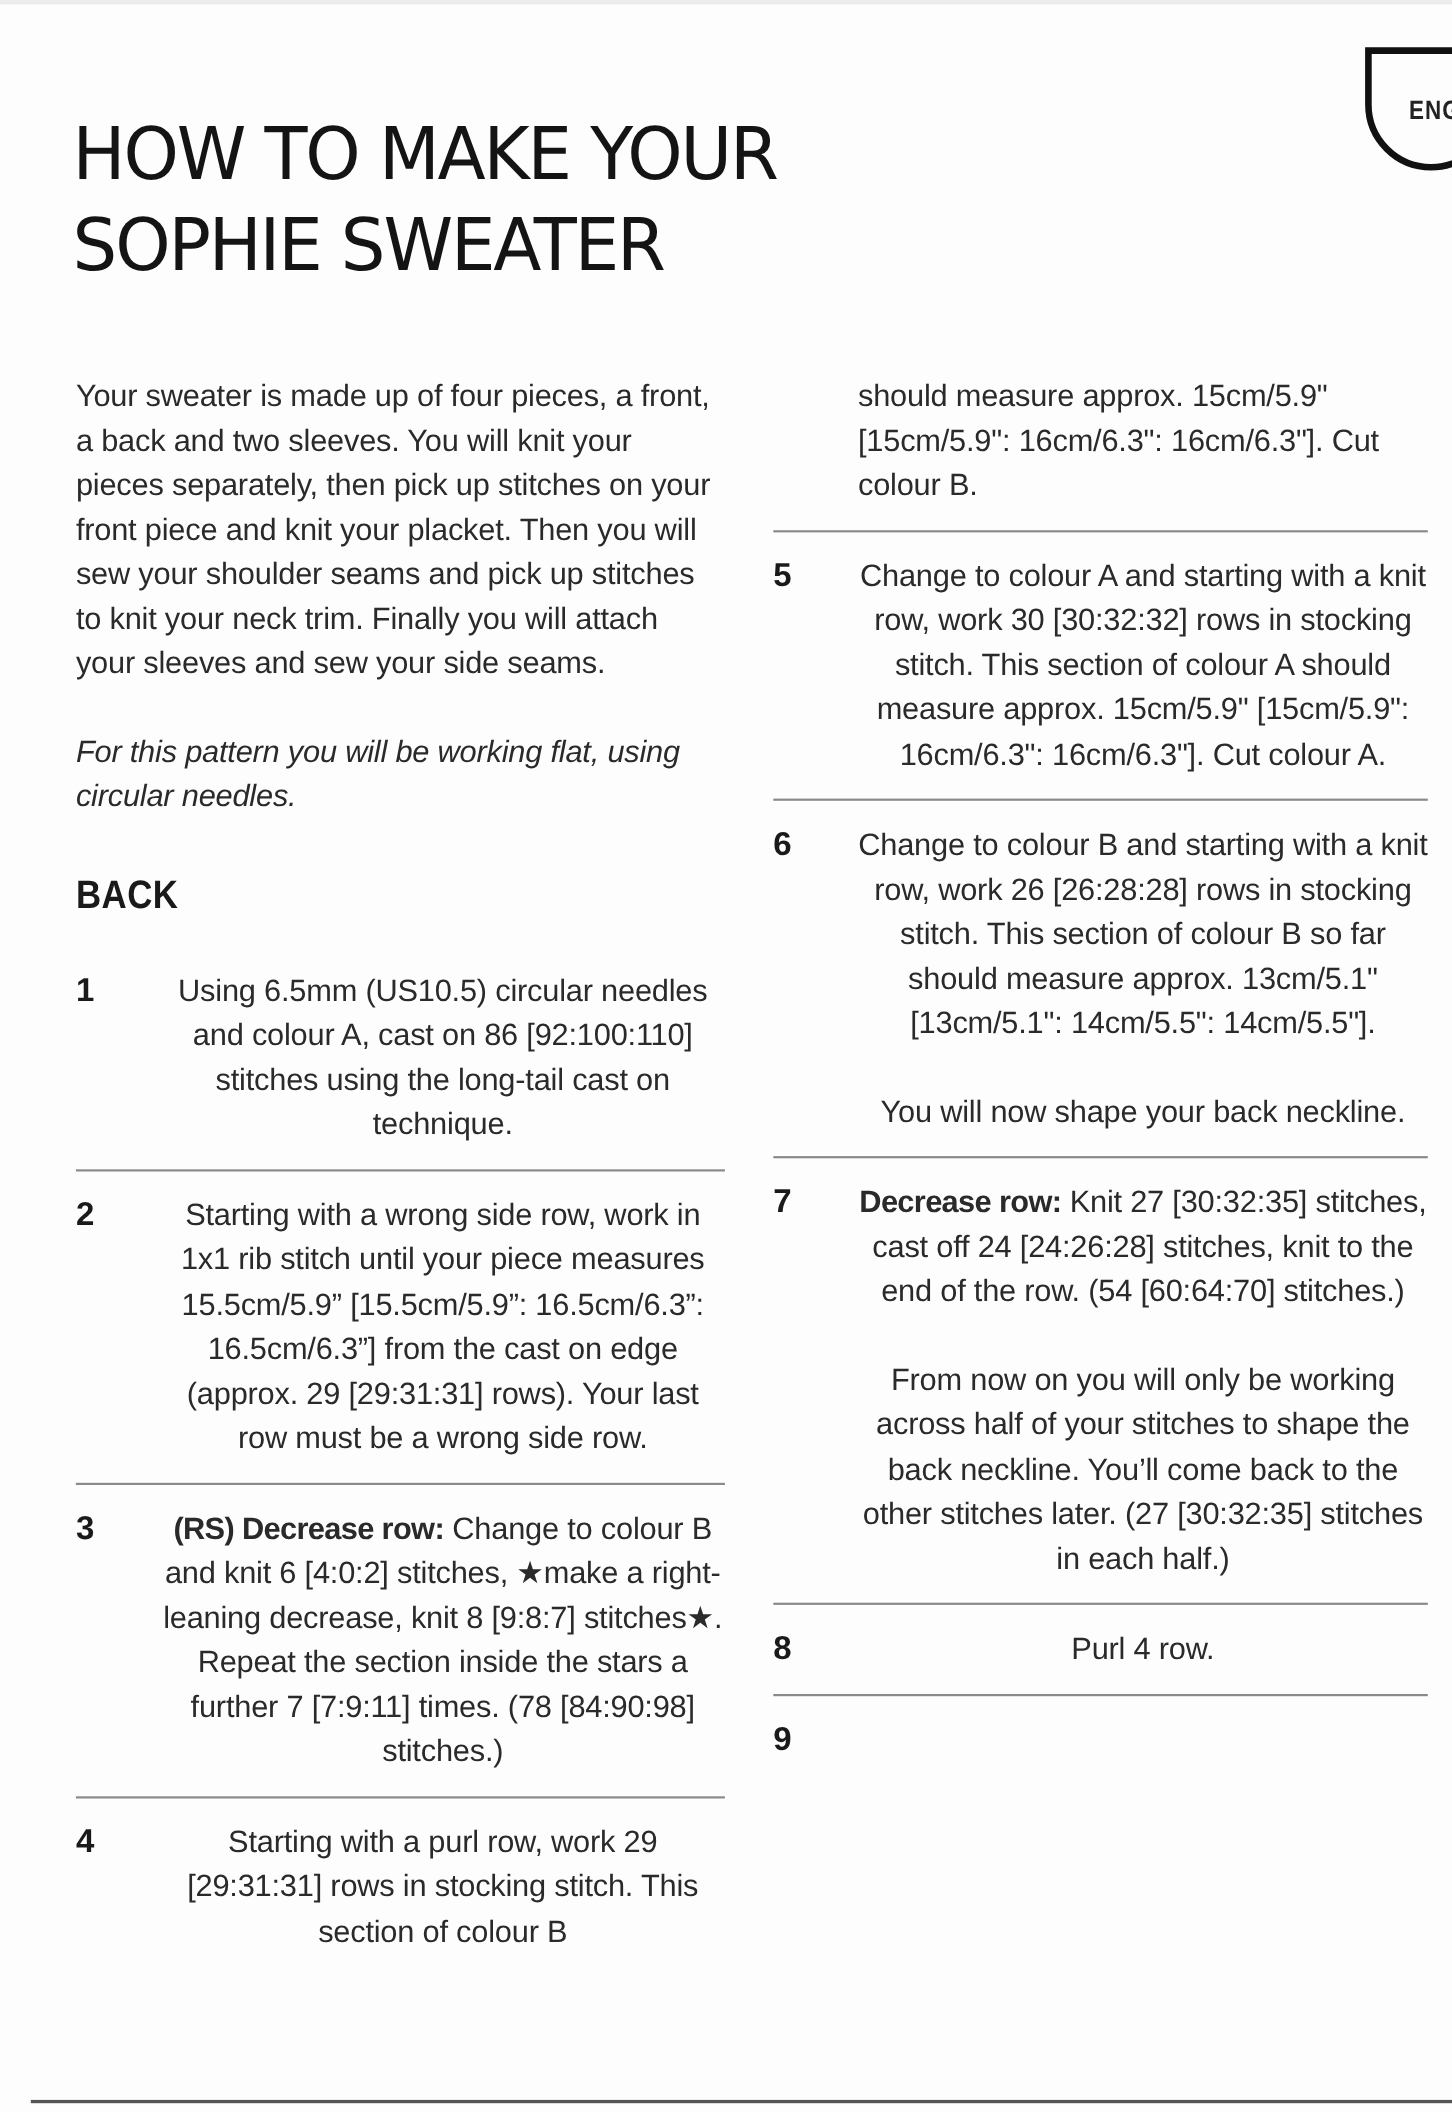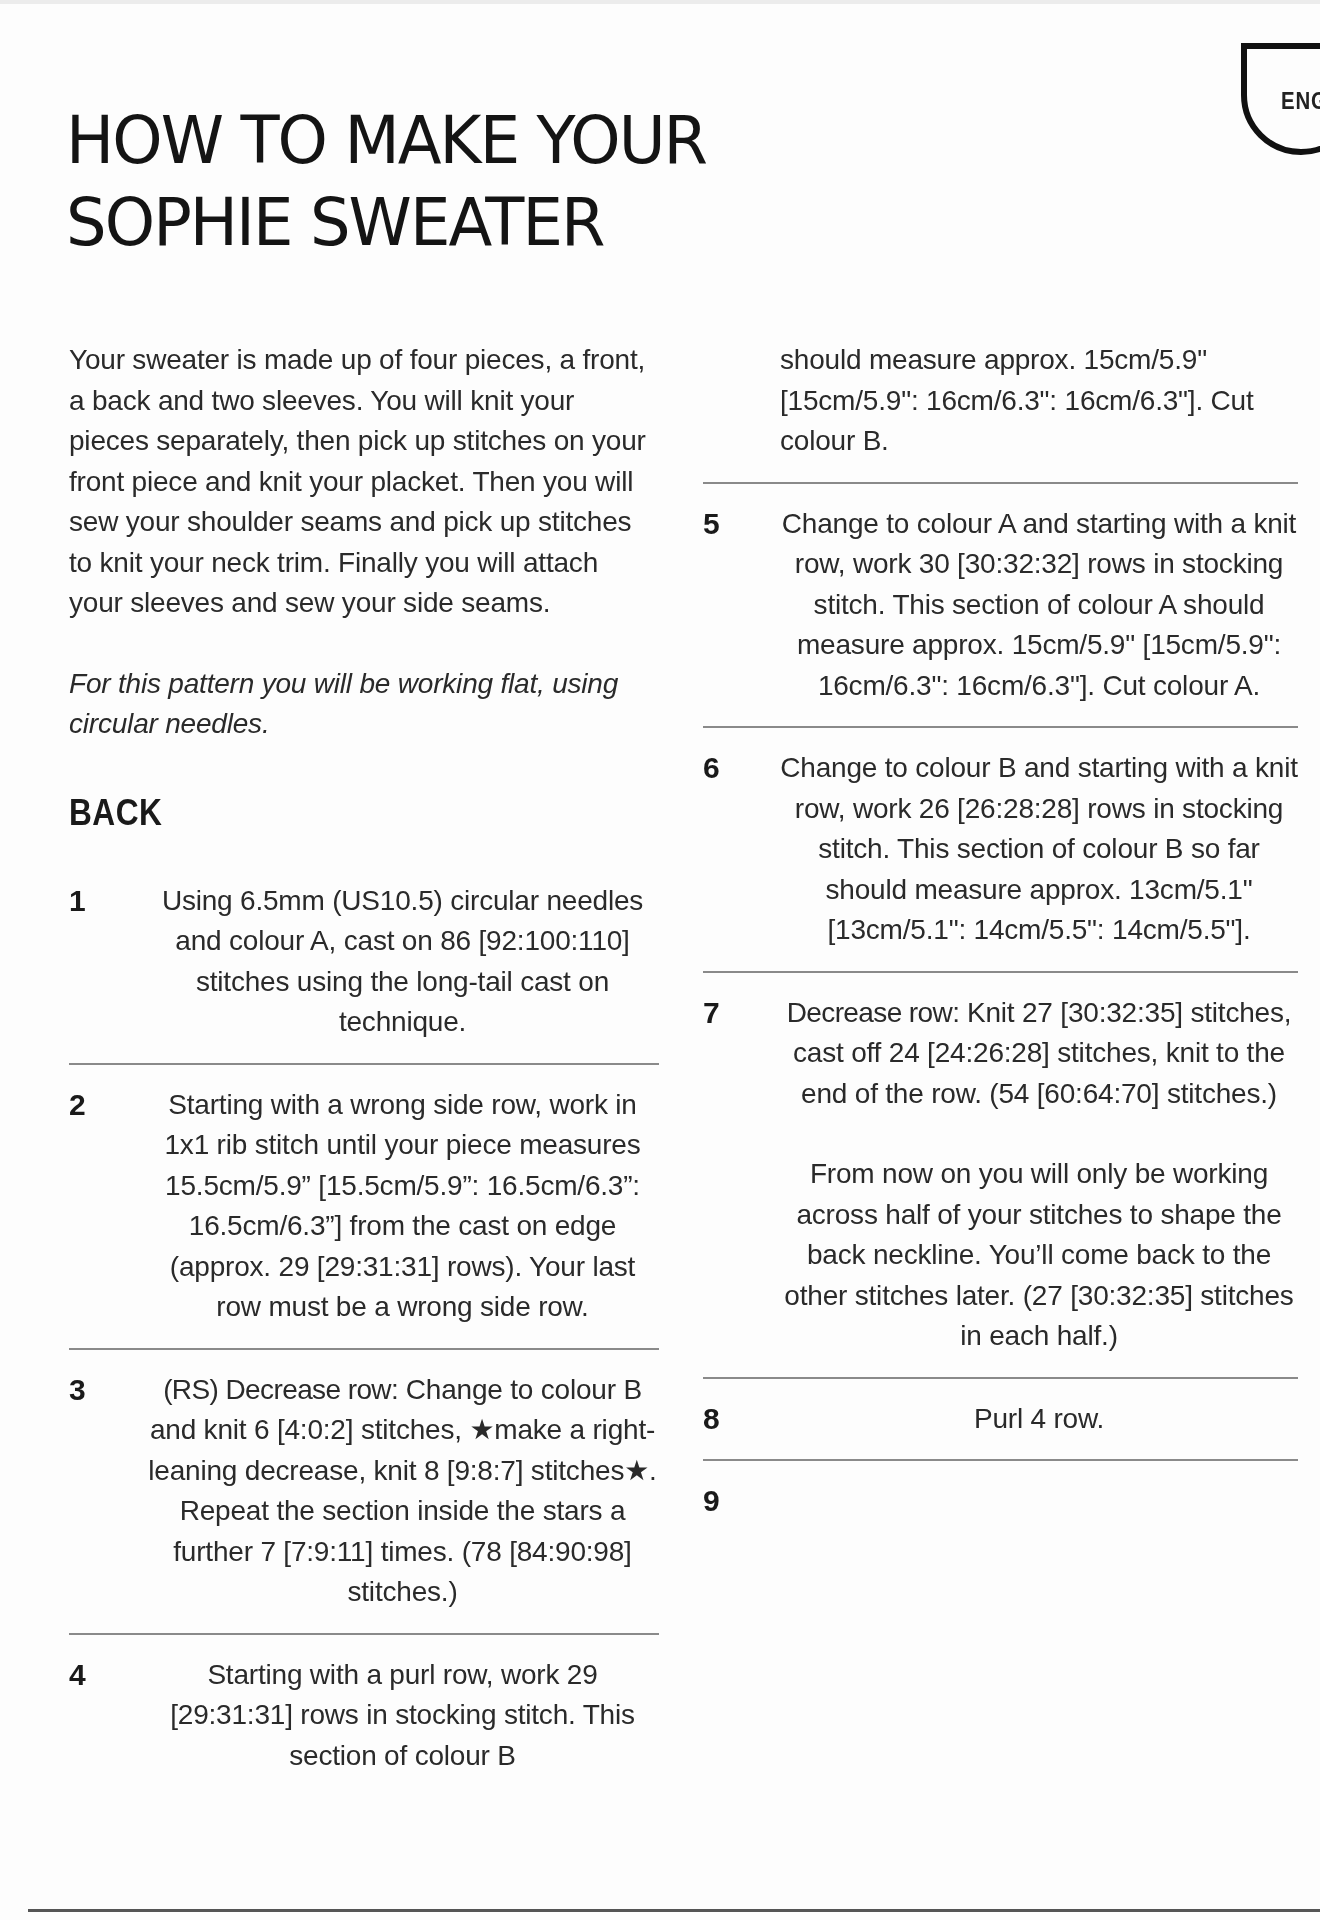--- a/index.html
+++ b/index.html
@@ -107,21 +107,21 @@
       font-family: "Liberation Sans", sans-serif;
       font-weight: bold;
       font-size: 30px;
       line-height: 40.5px;
       color: #1a1a1a;
     }
     .step-body { flex: 1; }
     .step-body p { margin: 0; text-align: center; }
     .step-body p + p { margin-top: 40px; }
     .bold-lead {
-      font-weight: normal;
+      font-weight: bold;
       letter-spacing: -0.6px;
     }
     .divider {
       height: 0;
       border-top: 2px solid #8a8a8a;
       margin: 20px 0 20px 0;
     }
     .col-left .step-first { margin-top: 48px; }
     .cont { padding-left: 77px; }
     .page-rule {
@@ -194,20 +194,21 @@
     <div class="step-body">
       <p>Change to colour A and starting with a knit row, work 30 [30:32:32] rows in stocking stitch. This section of colour A should measure approx. 15cm/5.9" [15cm/5.9": 16cm/6.3": 16cm/6.3"]. Cut colour A.</p>
     </div>
   </div>
   <div class="divider"></div>
 
   <div class="step">
     <div class="step-num">6</div>
     <div class="step-body">
       <p>Change to colour B and starting with a knit row, work 26 [26:28:28] rows in stocking stitch. This section of colour B so far should measure approx. 13cm/5.1" [13cm/5.1": 14cm/5.5": 14cm/5.5"].</p>
+      <p>You will now shape your back neckline.</p>
     </div>
   </div>
   <div class="divider"></div>
 
   <div class="step">
     <div class="step-num">7</div>
     <div class="step-body">
       <p><span class="bold-lead">Decrease row:</span><span> Knit 27 [30:32:35] stitches, cast off 24 [24:26:28] stitches, knit to the end of the row. (54 [60:64:70] stitches.)</span></p>
       <p>From now on you will only be working across half of your stitches to shape the back neckline. You’ll come back to the other stitches later. (27 [30:32:35] stitches in each half.)</p>
     </div>

